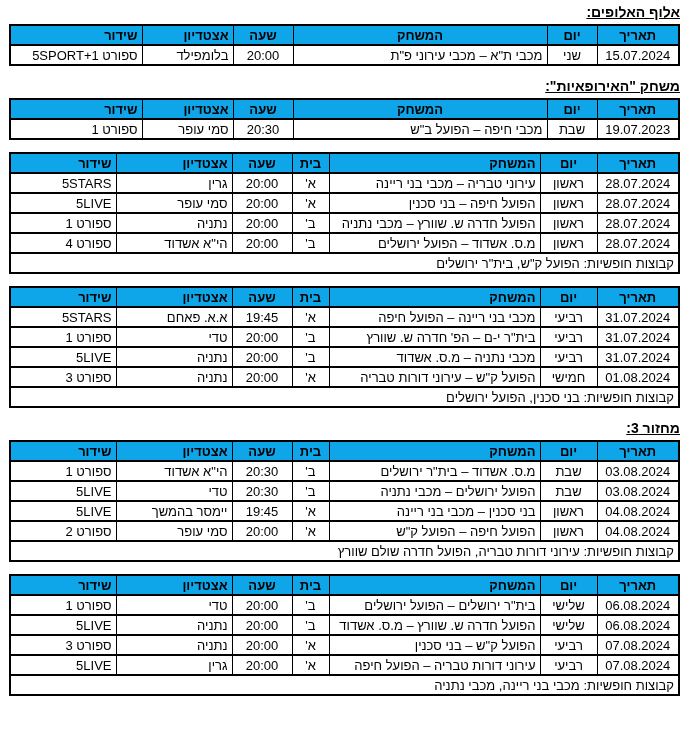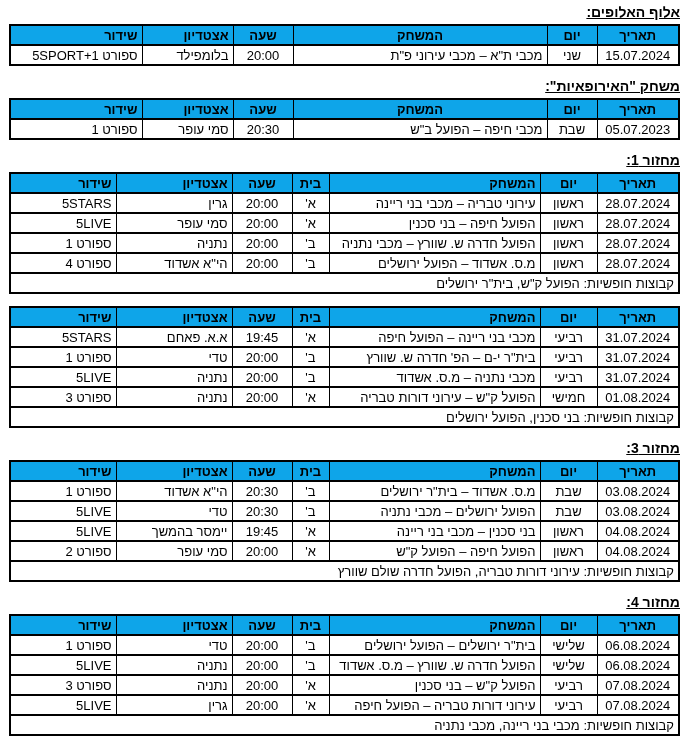--- a/index.html
+++ b/index.html
@@ -103,33 +103,32 @@
     <tbody>
         <tr>
       <th class="al-c">תאריך</th>
       <th class="al-c">יום</th>
       <th class="al-c">המשחק</th>
       <th class="al-c">שעה</th>
       <th>אצטדיון</th>
       <th>שידור</th>
     </tr>
     <tr>
-      <td class="al-c">05.07.2023</td>
+      <td class="al-c">19.07.2023</td>
       <td class="al-c">שבת</td>
       <td>מכבי חיפה – הפועל ב"ש</td>
       <td class="al-c">20:30</td>
       <td>סמי עופר</td>
       <td>ספורט 1</td>
     </tr>
   </tbody>
     </table>
 </div>
 
 <div class="section">
-  <div class="section-title">מחזור 1:</div>
   <table class="sched">
     <colgroup>
         <col class="w-date">
         <col class="w-day7">
         <col class="w-match7">
         <col class="w-home">
         <col class="w-time">
         <col class="w-stad7">
         <col class="w-bc7">
       </colgroup>
@@ -309,21 +308,20 @@
       <td>ספורט 2</td>
     </tr>
     <tr class="free-row">
       <td colspan="7"><span class="free-label">קבוצות חופשיות:</span><span> עירוני דורות טבריה, הפועל חדרה שולם שוורץ</span></td>
     </tr>
   </tbody>
     </table>
 </div>
 
 <div class="section">
-  <div class="section-title">מחזור 4:</div>
   <table class="sched">
     <colgroup>
         <col class="w-date">
         <col class="w-day7">
         <col class="w-match7">
         <col class="w-home">
         <col class="w-time">
         <col class="w-stad7">
         <col class="w-bc7">
       </colgroup>

